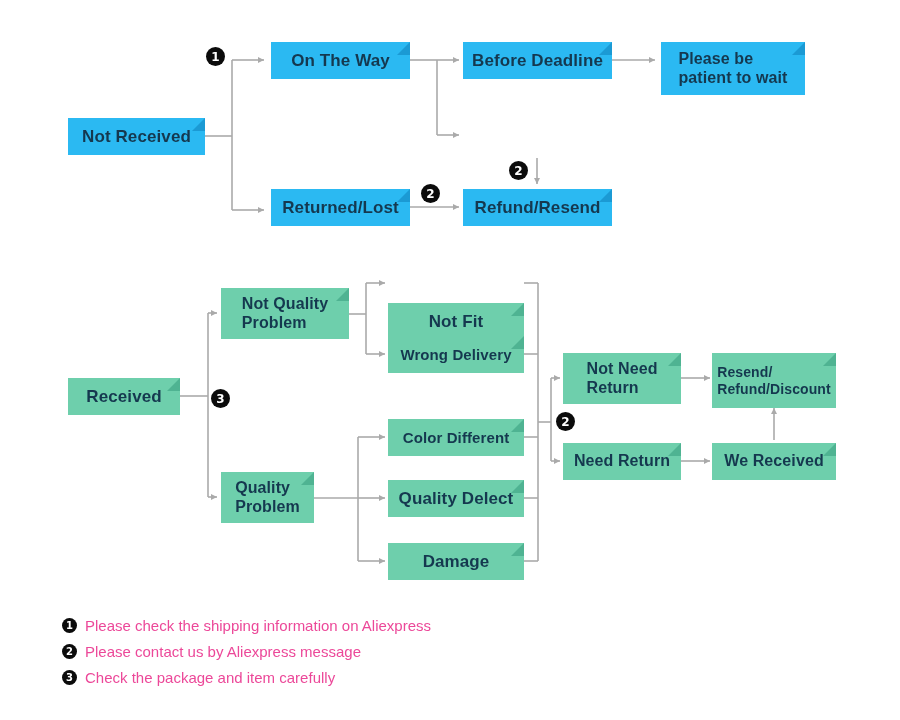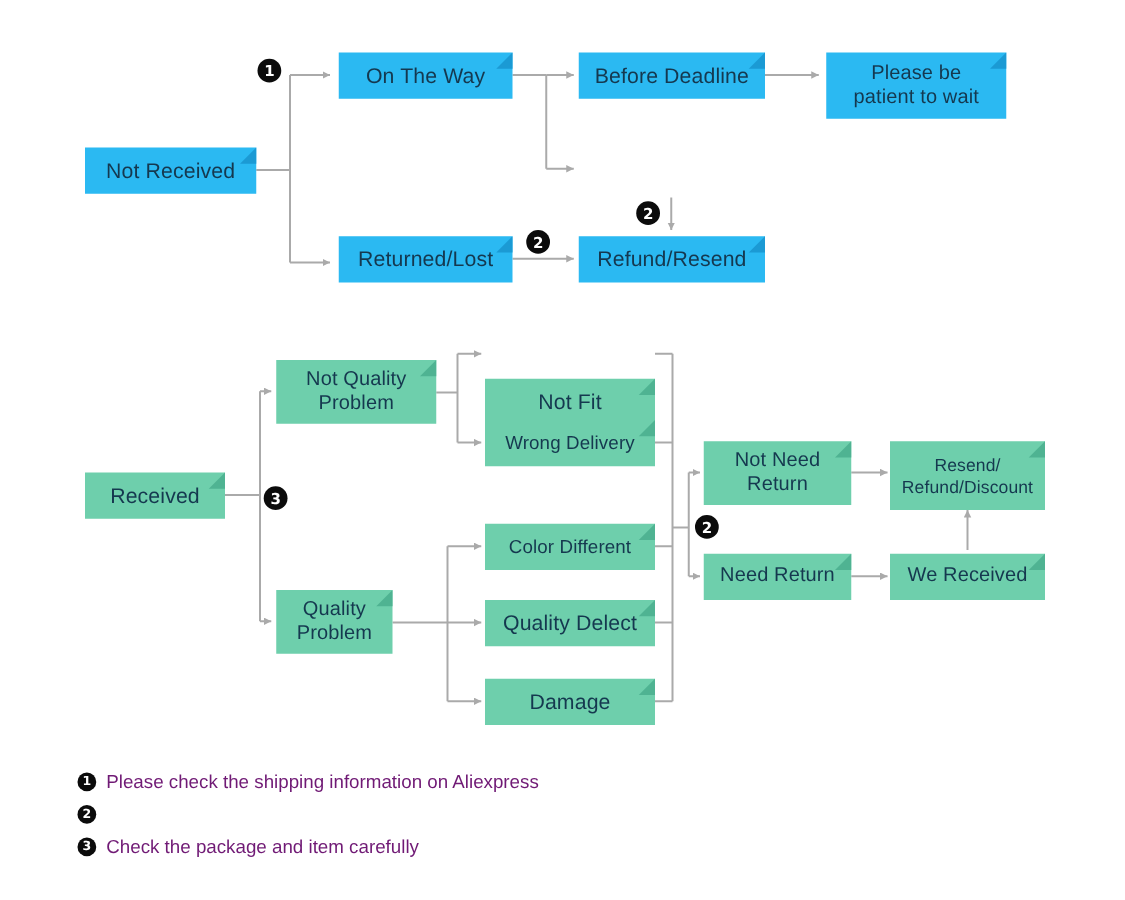--- a/index.html
+++ b/index.html
@@ -24,27 +24,27 @@
     width: 900px;
     height: 720px;
     pointer-events: none;
   }
   .node {
     position: absolute;
     box-sizing: border-box;
     display: flex;
     align-items: center;
     justify-content: center;
-    text-align: center;
     color: #15384f;
     line-height: 1.16;
     letter-spacing: 0.1px;
     white-space: pre-line;
     padding: 2px 6px 2px 6px;
     overflow: visible;
+    font-weight: bold;
   }
   .node .fold {
     position: absolute;
     top: 0;
     right: 0;
     width: 0;
     height: 0;
     border-style: solid;
   }
   .node.blue {
@@ -98,21 +98,21 @@
     font-weight: bold;
     display: flex;
     align-items: center;
     justify-content: center;
     margin-right: 8px;
     flex: 0 0 auto;
     font-family: "DejaVu Sans", sans-serif;
   }
   .legend-text {
     font-size: 15px;
-    color: #701a75;
+    color: #ec4899;
   }
 </style>
 </head>
 <body>
 
 <div id="canvas">
 
   <svg id="wires" viewBox="0 0 900 720">
     <defs>
       <marker id="ah" markerWidth="7" markerHeight="7" refX="6" refY="3" orient="auto" markerUnits="userSpaceOnUse">
@@ -289,20 +289,21 @@
     <span>2</span>
   </div>
 
   <div class="legend">
     <div class="legend-row">
       <span class="legend-badge">1</span>
       <span class="legend-text">Please check the shipping information on Aliexpress</span>
     </div>
     <div class="legend-row">
       <span class="legend-badge">2</span>
+      <span class="legend-text">Please contact us by Aliexpress message</span>
     </div>
     <div class="legend-row">
       <span class="legend-badge">3</span>
       <span class="legend-text">Check the package and item carefully</span>
     </div>
   </div>
 
 </div>
 
 </body></html>

